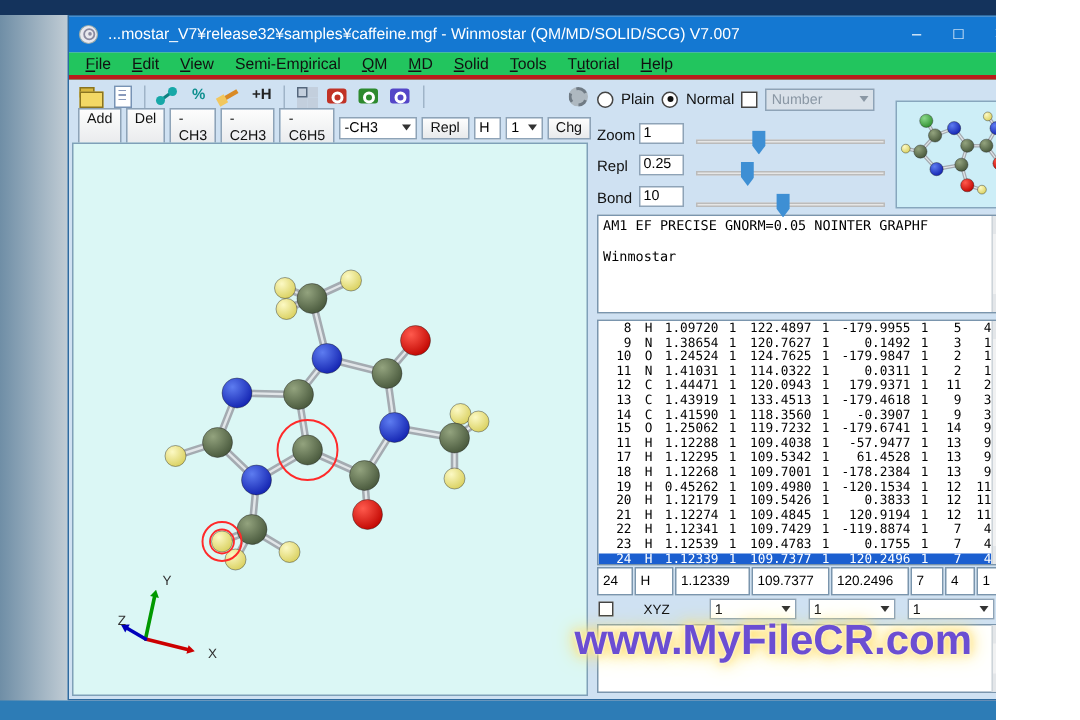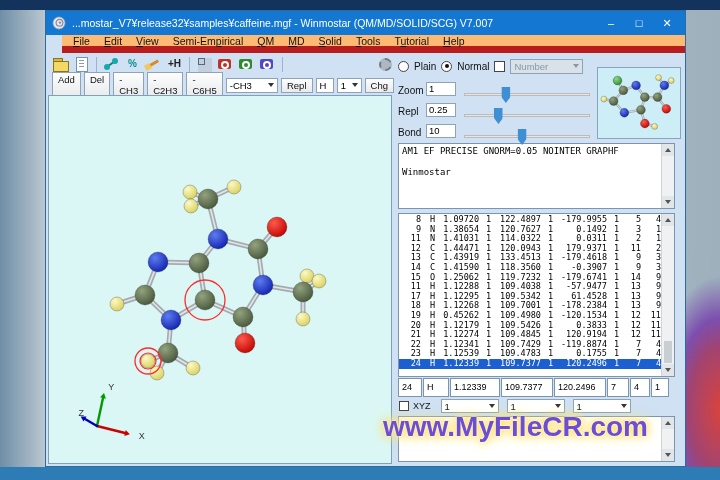--- a/index.html
+++ b/index.html
@@ -1,37 +1,37 @@
 <!DOCTYPE html>
 <html><head>
 <meta charset="utf-8">
 <style>
   * { margin:0; padding:0; box-sizing:border-box; }
   html,body { width:720px; height:480px; overflow:hidden; }
   body { font-family:"Liberation Sans", sans-serif; position:relative; }
 
-  .screen { position:relative; width:720px; height:480px; overflow:hidden;
+  .screen { position:relative; width:664px; height:480px; overflow:hidden;
     background:linear-gradient(90deg,#6f8ea6 0%,#c3ced6 7%,#b6c4cd 50%,#9db0bc 100%); }
   .desktop-top { position:absolute; left:0; top:0; width:720px; height:10px; background:#14335c; }
   .desktop-glow { position:absolute; right:0; bottom:13px; width:60px; height:230px;
     background:radial-gradient(ellipse 70px 140px at 100% 75%, #d8433c 0%, #a04472 45%, #7c4fae 65%, rgba(124,79,174,0) 95%); }
   .taskbar { position:absolute; left:0; bottom:0; width:720px; height:13px; background:#2d7cb6; }
 
   .window { position:absolute; left:45px; top:10px; width:641px; height:457px;
     background:#cfe1f2; border:1px solid #2f6a9e; display:flex; flex-direction:column; }
 
   .titlebar { height:24px; background:#1478d2; color:#fff; display:flex; align-items:center;
     padding:0 4px 0 6px; flex:0 0 auto; }
   .app-icon { width:14px; height:14px; margin-right:6px; flex:0 0 auto; }
   .title-text { font-size:10.5px; white-space:nowrap; overflow:hidden; flex:1; }
   .win-controls { display:flex; }
   .win-btn { width:28px; height:22px; text-align:center; line-height:22px; font-size:11px; color:#fff; }
 
-  .menubar { height:18px; background:#fdba74; border-bottom:7px solid #b91c1c; display:flex;
-    align-items:center; font-size:10.5px; color:#111; padding-left:4px; flex:0 0 auto;margin-left:16px; }
+  .menubar { height:18px; background:#22c55e; border-bottom:3px solid #b91c1c; display:flex;
+    align-items:center; font-size:10.5px; color:#111; padding-left:4px; flex:0 0 auto; }
   .menu-item { padding:0 7px; height:18px; line-height:18px; }
 
   .wbody { flex:1; display:flex; min-height:0; }
   .left-col { width:348px; display:flex; flex-direction:column; flex:0 0 auto; }
   .right-col { flex:1; display:flex; flex-direction:column; padding:2px 10px 4px 4px; position:relative; min-width:0; }
 
   .toolbar1 { height:22px; display:flex; align-items:center; gap:4px; padding-left:6px; flex:0 0 auto; }
   .tsep { width:1px; height:15px; background:#9fb4c8; margin:0 2px; }
   .ico { width:17px; height:16px; display:inline-block; position:relative; flex:0 0 auto; }
   .ico-folder::before { content:""; position:absolute; left:1px; top:2px; width:8px; height:5px; background:#d9b83e; border:1px solid #8a7420; }
@@ -90,21 +90,21 @@
   .trows { flex:1; overflow:hidden; padding-top:1px; }
   .trow { height:9.6px; line-height:9.6px; font-family:"DejaVu Sans Mono", monospace; font-size:8.5px; white-space:nowrap; padding-left:2px; color:#000; }
   .trow span { display:inline-block; text-align:right; }
   .tc0{width:20px} .tc1{width:14px; text-align:left; padding-left:4px} .tc2{width:44px} .tc3{width:12px}
   .tc4{width:50px} .tc5{width:12px} .tc6{width:54px} .tc7{width:12px} .tc8{width:22px} .tc9{width:20px}
   .trow.sel { background:#1b5fd0; color:#fff; }
 
   .editrow { height:19px; display:flex; gap:1px; margin-top:1px; flex:0 0 auto; }
   .ecell { background:#fff; border:1px solid #7a95ad; font-size:9px; line-height:16px; padding-left:3px; font-family:"Liberation Sans",sans-serif; }
 
-  .xyzrow { height:18px; display:flex; align-items:center; gap:4px; font-size:9px; color:#111; flex:0 0 auto; padding-left:1px; }
+  .xyzrow { height:18px; display:flex; align-items:center; gap:20px; font-size:9px; color:#111; flex:0 0 auto; padding-left:1px; }
   .xcombo { width:58px; height:14px; }
   .bottombox { flex:1; margin-top:1px; min-height:0; }
 
   .watermark { position:absolute; left:383px; top:411px; z-index:5; font-size:28px; font-weight:bold;
     letter-spacing:0px; color:#6b4ed2; white-space:nowrap;
     text-shadow:0 0 2px #fff, 0 0 6px #ffe27a, 0 0 10px #ffe27a, 0 0 14px #ffdf66; }
 </style>
 </head>
 <body>
 
@@ -416,20 +416,21 @@
           <div class="sb">
             <div class="arr up"></div>
             <div class="arr down"></div>
           </div>
         </div>
 
         <div class="whitebox ztable">
           <div class="trows" id="trows">
               <div class="trow"><span class="tc0">8</span><span class="tc1">H</span><span class="tc2">1.09720</span><span class="tc3">1</span><span class="tc4">122.4897</span><span class="tc5">1</span><span class="tc6">-179.9955</span><span class="tc7">1</span><span class="tc8">5</span><span class="tc9">4</span></div>
               <div class="trow"><span class="tc0">9</span><span class="tc1">N</span><span class="tc2">1.38654</span><span class="tc3">1</span><span class="tc4">120.7627</span><span class="tc5">1</span><span class="tc6">0.1492</span><span class="tc7">1</span><span class="tc8">3</span><span class="tc9">1</span></div>
+              <div class="trow"><span class="tc0">10</span><span class="tc1">O</span><span class="tc2">1.24524</span><span class="tc3">1</span><span class="tc4">124.7625</span><span class="tc5">1</span><span class="tc6">-179.9847</span><span class="tc7">1</span><span class="tc8">2</span><span class="tc9">1</span></div>
               <div class="trow"><span class="tc0">11</span><span class="tc1">N</span><span class="tc2">1.41031</span><span class="tc3">1</span><span class="tc4">114.0322</span><span class="tc5">1</span><span class="tc6">0.0311</span><span class="tc7">1</span><span class="tc8">2</span><span class="tc9">1</span></div>
               <div class="trow"><span class="tc0">12</span><span class="tc1">C</span><span class="tc2">1.44471</span><span class="tc3">1</span><span class="tc4">120.0943</span><span class="tc5">1</span><span class="tc6">179.9371</span><span class="tc7">1</span><span class="tc8">11</span><span class="tc9">2</span></div>
               <div class="trow"><span class="tc0">13</span><span class="tc1">C</span><span class="tc2">1.43919</span><span class="tc3">1</span><span class="tc4">133.4513</span><span class="tc5">1</span><span class="tc6">-179.4618</span><span class="tc7">1</span><span class="tc8">9</span><span class="tc9">3</span></div>
               <div class="trow"><span class="tc0">14</span><span class="tc1">C</span><span class="tc2">1.41590</span><span class="tc3">1</span><span class="tc4">118.3560</span><span class="tc5">1</span><span class="tc6">-0.3907</span><span class="tc7">1</span><span class="tc8">9</span><span class="tc9">3</span></div>
               <div class="trow"><span class="tc0">15</span><span class="tc1">O</span><span class="tc2">1.25062</span><span class="tc3">1</span><span class="tc4">119.7232</span><span class="tc5">1</span><span class="tc6">-179.6741</span><span class="tc7">1</span><span class="tc8">14</span><span class="tc9">9</span></div>
               <div class="trow"><span class="tc0">11</span><span class="tc1">H</span><span class="tc2">1.12288</span><span class="tc3">1</span><span class="tc4">109.4038</span><span class="tc5">1</span><span class="tc6">-57.9477</span><span class="tc7">1</span><span class="tc8">13</span><span class="tc9">9</span></div>
               <div class="trow"><span class="tc0">17</span><span class="tc1">H</span><span class="tc2">1.12295</span><span class="tc3">1</span><span class="tc4">109.5342</span><span class="tc5">1</span><span class="tc6">61.4528</span><span class="tc7">1</span><span class="tc8">13</span><span class="tc9">9</span></div>
               <div class="trow"><span class="tc0">18</span><span class="tc1">H</span><span class="tc2">1.12268</span><span class="tc3">1</span><span class="tc4">109.7001</span><span class="tc5">1</span><span class="tc6">-178.2384</span><span class="tc7">1</span><span class="tc8">13</span><span class="tc9">9</span></div>
               <div class="trow"><span class="tc0">19</span><span class="tc1">H</span><span class="tc2">0.45262</span><span class="tc3">1</span><span class="tc4">109.4980</span><span class="tc5">1</span><span class="tc6">-120.1534</span><span class="tc7">1</span><span class="tc8">12</span><span class="tc9">11</span></div>
               <div class="trow"><span class="tc0">20</span><span class="tc1">H</span><span class="tc2">1.12179</span><span class="tc3">1</span><span class="tc4">109.5426</span><span class="tc5">1</span><span class="tc6">0.3833</span><span class="tc7">1</span><span class="tc8">12</span><span class="tc9">11</span></div>

